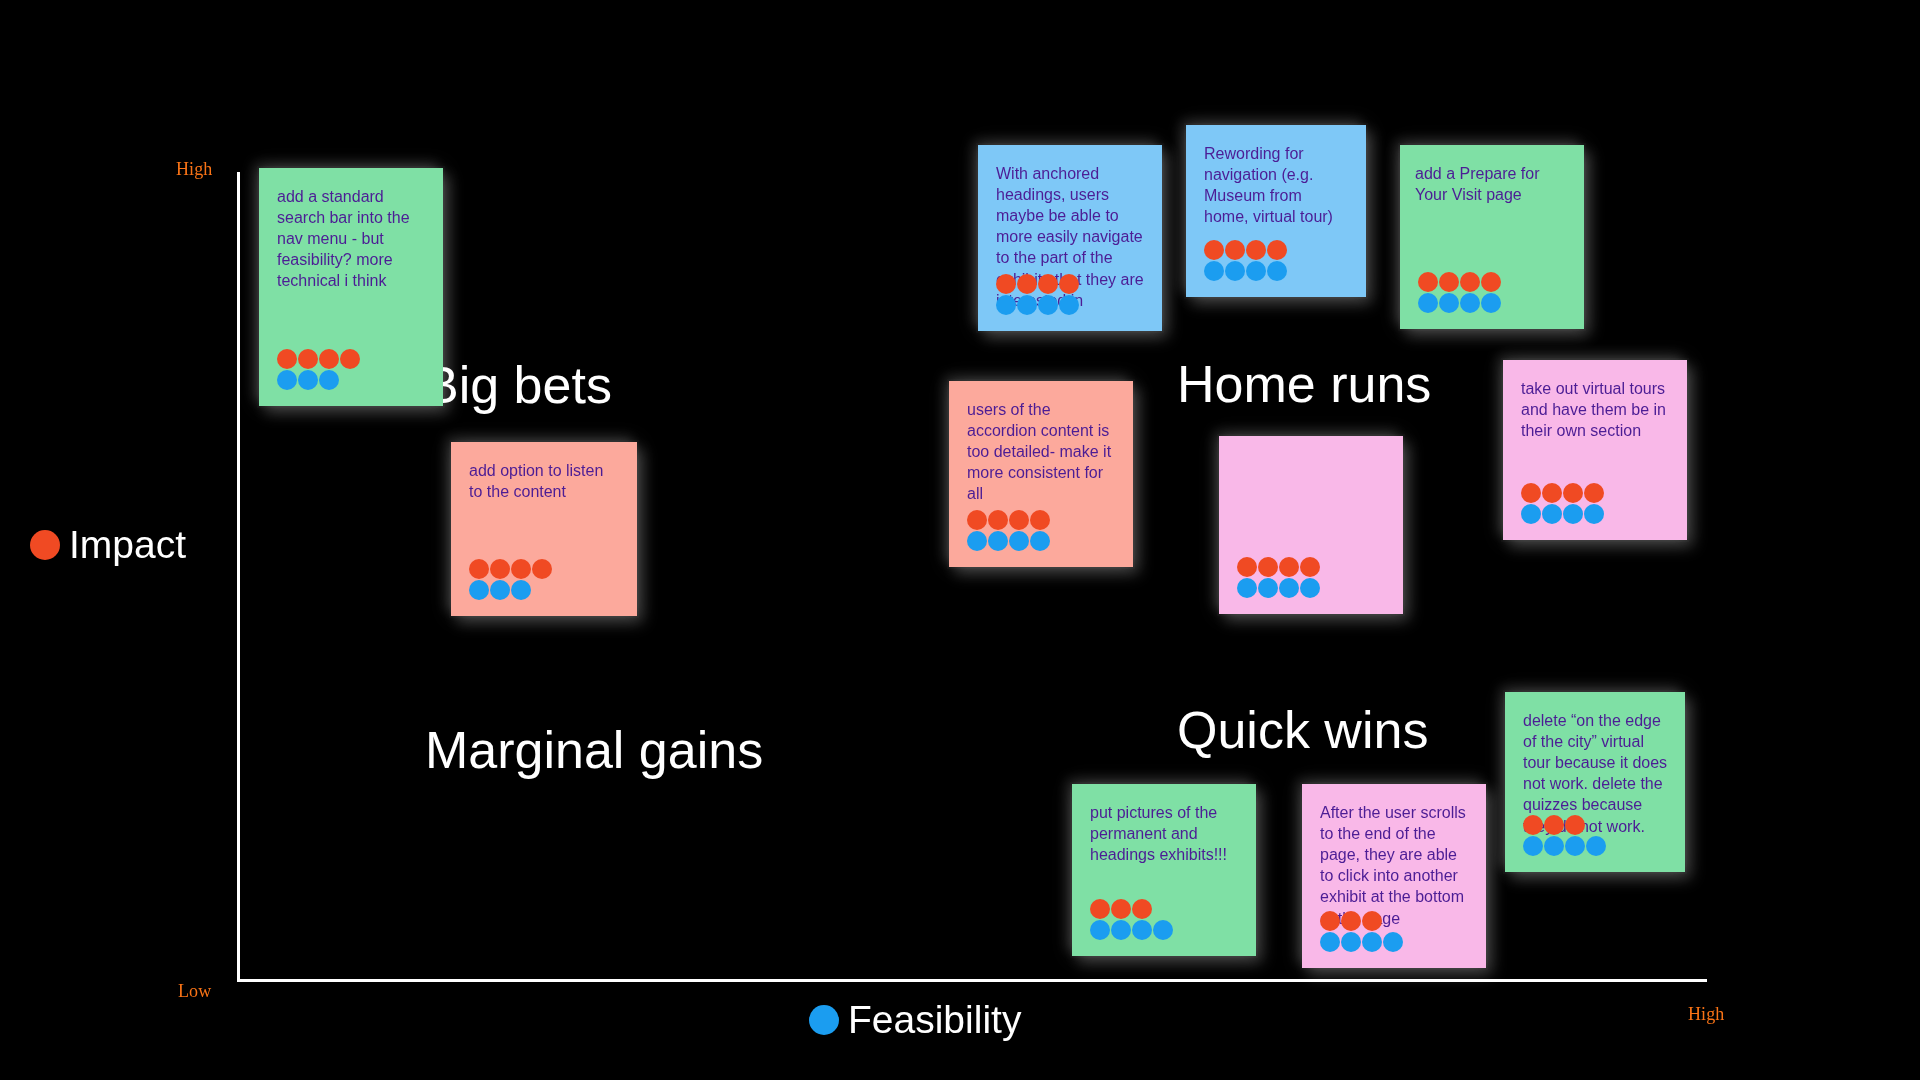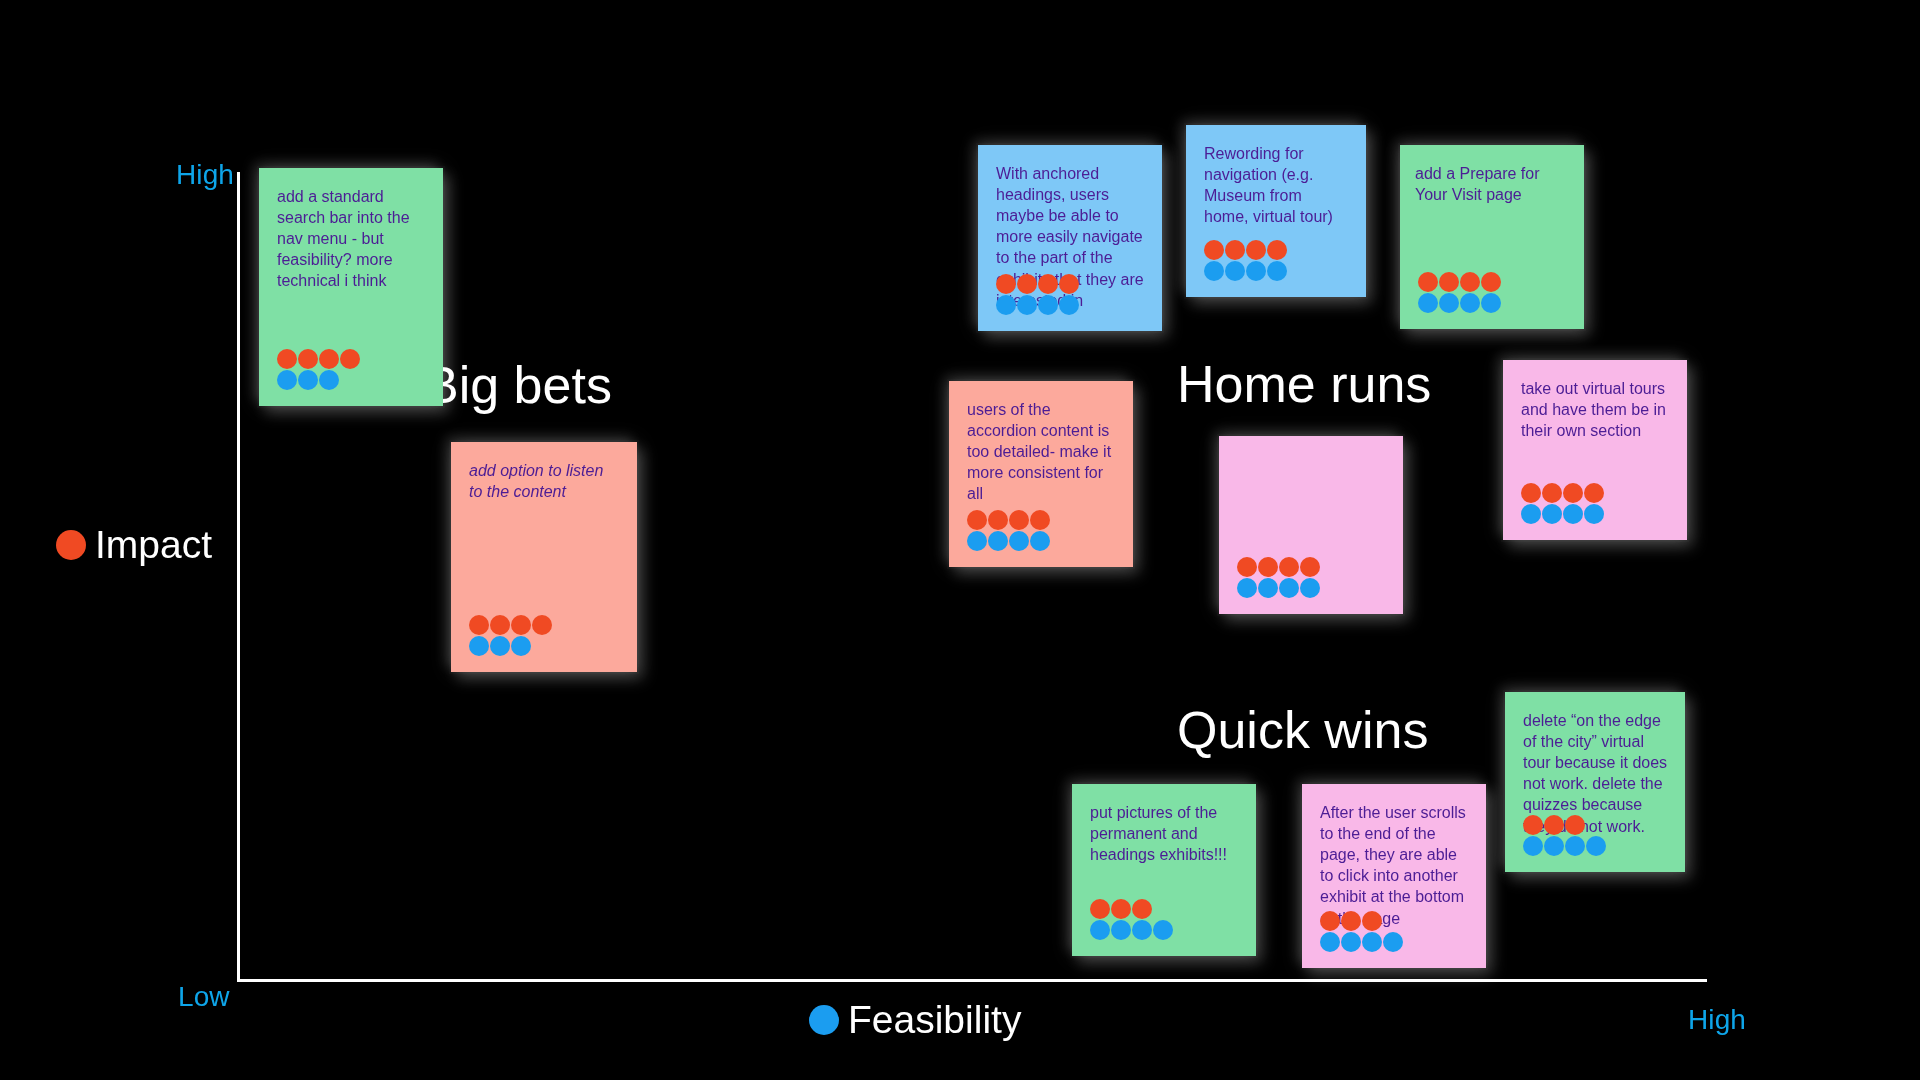--- a/index.html
+++ b/index.html
@@ -30,24 +30,25 @@
     background: #ffffff;
   }
   .axis-h {
     position: absolute;
     background: #ffffff;
   }
 
   
   .axis-label {
     position: absolute;
-    color: #0ea5e9;
-    font-size: 28px;
+    color: #f97316;
+    font-size: 18px;
     letter-spacing: 0.1px;
     white-space: nowrap;
+    font-family: Liberation Serif, serif;
   }
 
   
   .legend {
     position: absolute;
     display: flex;
     align-items: center;
     gap: 9px;
     color: #ffffff;
     white-space: nowrap;
@@ -120,34 +121,35 @@
 
   <div class="axis-v" style="left:237px; top:172px; width:3px; height:810px;"></div>
   <div class="axis-h" style="left:237px; top:979px; width:1470px; height:3px;"></div>
 
   <div class="axis-label" style="left:176px; top:159px;">High</div>
 
   <div class="axis-label" style="left:178px; top:981px;">Low</div>
 
   <div class="axis-label" style="left:1688px; top:1004px;">High</div>
 
-  <div class="legend" style="left:56px; top:525px;">
+  <div class="legend" style="left:30px; top:525px;">
     <span class="dot" style="background:#f04a23;"></span>
     <span class="legend-text">Impact</span>
   </div>
 
   <div class="legend" style="left:809px; top:1000px;">
     <span class="dot" style="background:#1b9df0;"></span>
     <span class="legend-text">Feasibility</span>
   </div>
 
   <div class="quad-title" style="left:424px; top:359px;">Big bets</div>
 
   <div class="quad-title" style="left:1177px; top:358px;">Home runs</div>
 
+  <div class="quad-title" style="left:425px; top:724px;">Marginal gains</div>
 
   <div class="quad-title" style="left:1177px; top:704px;">Quick wins</div>
 
   <div id="notes-layer">
       <div class="note" style="left: 259px; top: 168px; width: 184px; height: 238px; background: rgb(127, 224, 165);">
         <span class="note-text">add a standard search bar into the nav menu - but feasibility? more technical i think</span>
         <div class="votes">
           <div class="vote-row">
             <span class="vote-dot impact" style="background: rgb(240, 74, 35);"></span>
             <span class="vote-dot impact" style="background: rgb(240, 74, 35);"></span>
@@ -205,21 +207,21 @@
             <span class="vote-dot impact" style="background: rgb(240, 74, 35);"></span>
           </div>
           <div class="vote-row">
             <span class="vote-dot feas" style="background: rgb(27, 157, 240);"></span>
             <span class="vote-dot feas" style="background: rgb(27, 157, 240);"></span>
             <span class="vote-dot feas" style="background: rgb(27, 157, 240);"></span>
             <span class="vote-dot feas" style="background: rgb(27, 157, 240);"></span>
           </div>
         </div>
       </div>
-      <div class="note" style="left: 451px; top: 442px; width: 186px; height: 230px; background: rgb(252, 169, 156); font-style: italic;">
+      <div class="note" style="left: 451px; top: 442px; width: 186px; height: 174px; background: rgb(252, 169, 156);">
         <span class="note-text">add option to listen to the content</span>
         <div class="votes">
           <div class="vote-row">
             <span class="vote-dot impact" style="background: rgb(240, 74, 35);"></span>
             <span class="vote-dot impact" style="background: rgb(240, 74, 35);"></span>
             <span class="vote-dot impact" style="background: rgb(240, 74, 35);"></span>
             <span class="vote-dot impact" style="background: rgb(240, 74, 35);"></span>
           </div>
           <div class="vote-row">
             <span class="vote-dot feas" style="background: rgb(27, 157, 240);"></span>

